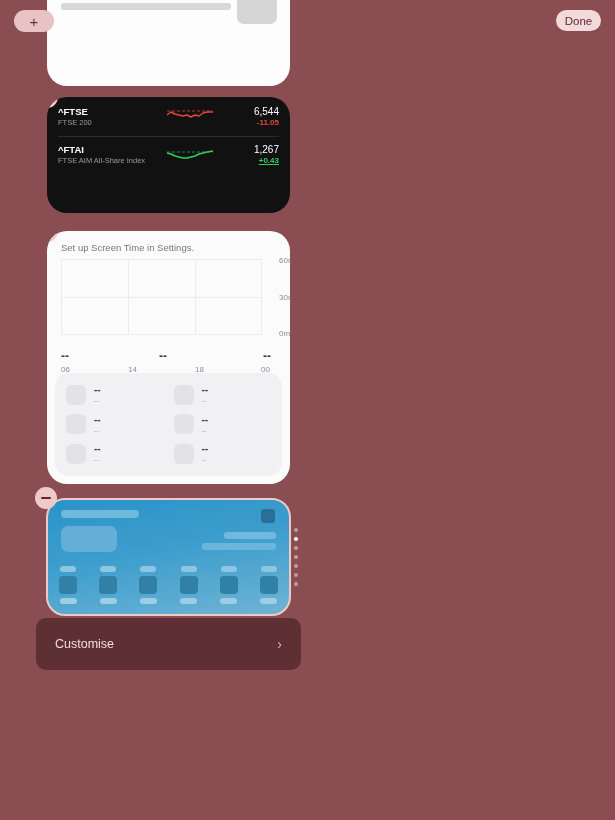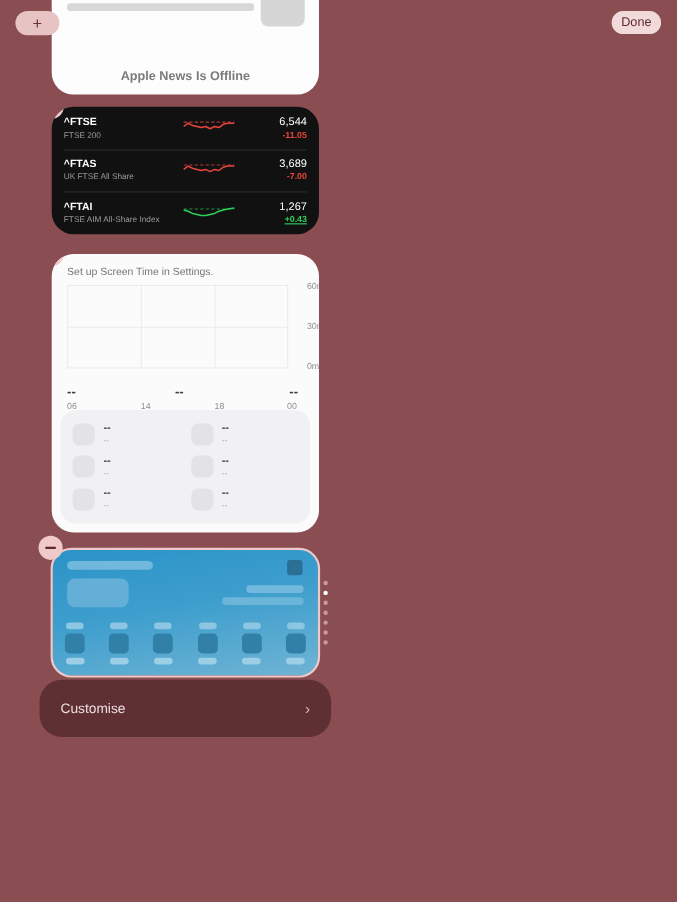--- a/index.html
+++ b/index.html
@@ -147,21 +147,21 @@
   .dots {
     position:absolute; left:248px; top:30px;
     display:flex; flex-direction:column; gap:5px; align-items:center;
   }
   .dots i { width:4px; height:4px; border-radius:50%; background:#c79a9c; display:block; }
   .dots i.on { background:#ffffff; }
 
   
   .customise {
     position:absolute; left:-11px; top:618px; width:265px; height:52px;
-    background:#5e2f33; border-radius:20px;
+    background:#5e2f33; border-radius:10px;
     display:flex; align-items:center; padding:0 19px;
   }
   .cust-label { flex:1; font-size:12.5px; color:#efdede; }
   .chev { font-size:14px; color:#d8b5b6; }
 </style>
 </head>
 <body>
 
 <div class="screen">
 
@@ -170,54 +170,37 @@
   </div>
   <div class="done-btn">
     <span>Done</span>
   </div>
 
   <div class="stack">
 
     <div class="news">
       <div class="news-bar"></div>
       <div class="news-thumb"></div>
-      <div class="news-offline">Apple News Is Offline</div>
     </div>
 
     <div class="stocks">
       <div class="stock-row">
         <div class="st-left">
           <div class="st-sym">^FTSE</div>
           <div class="st-name">FTSE 200</div>
         </div>
         <div class="st-spark">
           <svg width="48" height="20" viewBox="0 0 48 20">
             <line x1="1" y1="5" x2="47" y2="5" stroke="#b03a32" stroke-width="1" stroke-dasharray="3 2"></line>
             <polyline points="1,9 5,6 9,8 13,9 17,10 21,9 25,11 29,9 33,10 37,7 41,6 47,6" fill="none" stroke="#e8453c" stroke-width="1.4" stroke-linejoin="round"></polyline>
           </svg>
         </div>
         <div class="st-right">
           <div class="st-price">6,544</div>
           <div class="st-chg down">-11.05</div>
-        </div>
-      </div>
-      <div class="stock-row">
-        <div class="st-left">
-          <div class="st-sym">^FTAS</div>
-          <div class="st-name">UK FTSE All Share</div>
-        </div>
-        <div class="st-spark">
-          <svg width="48" height="20" viewBox="0 0 48 20">
-            <line x1="1" y1="5" x2="47" y2="5" stroke="#b03a32" stroke-width="1" stroke-dasharray="3 2"></line>
-            <polyline points="1,9 5,6 9,8 13,9 17,10 21,9 25,11 29,9 33,10 37,7 41,6 47,6" fill="none" stroke="#e8453c" stroke-width="1.4" stroke-linejoin="round"></polyline>
-          </svg>
-        </div>
-        <div class="st-right">
-          <div class="st-price">3,689</div>
-          <div class="st-chg down">-7.00</div>
         </div>
       </div>
       <div class="stock-row">
         <div class="st-left">
           <div class="st-sym">^FTAI</div>
           <div class="st-name">FTSE AIM All-Share Index</div>
         </div>
         <div class="st-spark">
           <svg width="48" height="20" viewBox="0 0 48 20">
             <line x1="1" y1="7" x2="47" y2="7" stroke="#1e8c3c" stroke-width="1" stroke-dasharray="3 2"></line>

